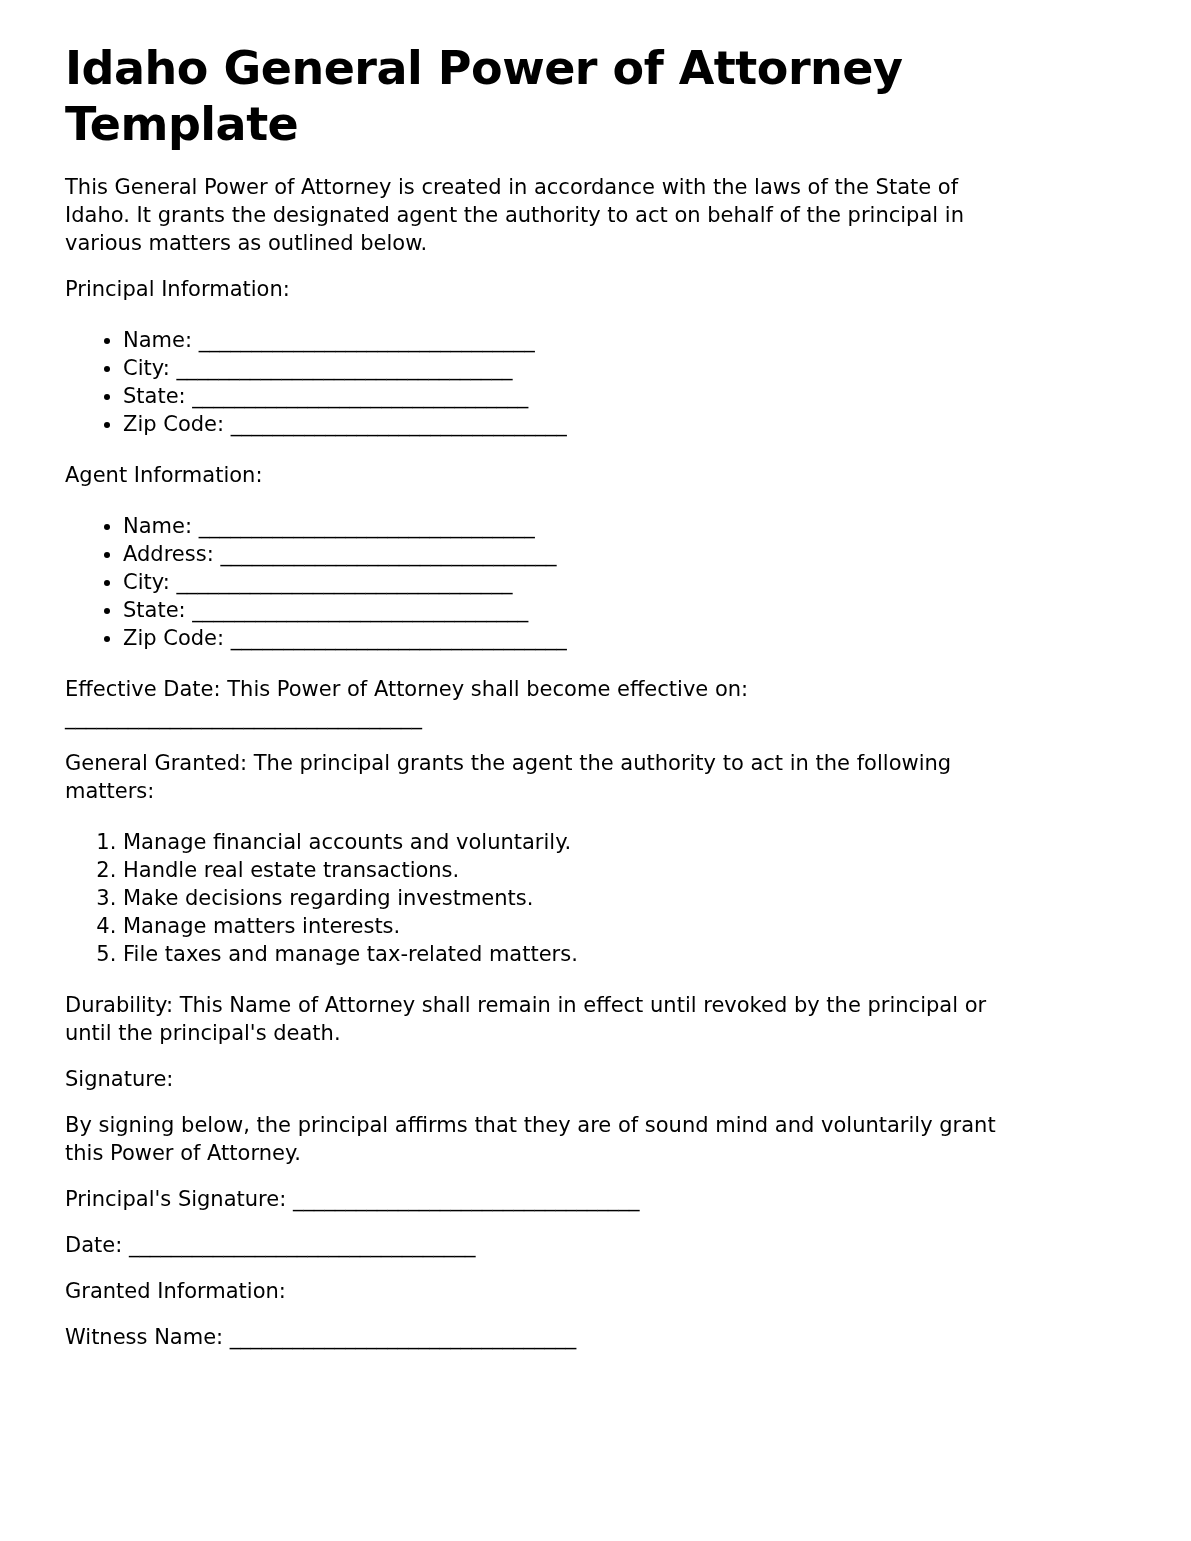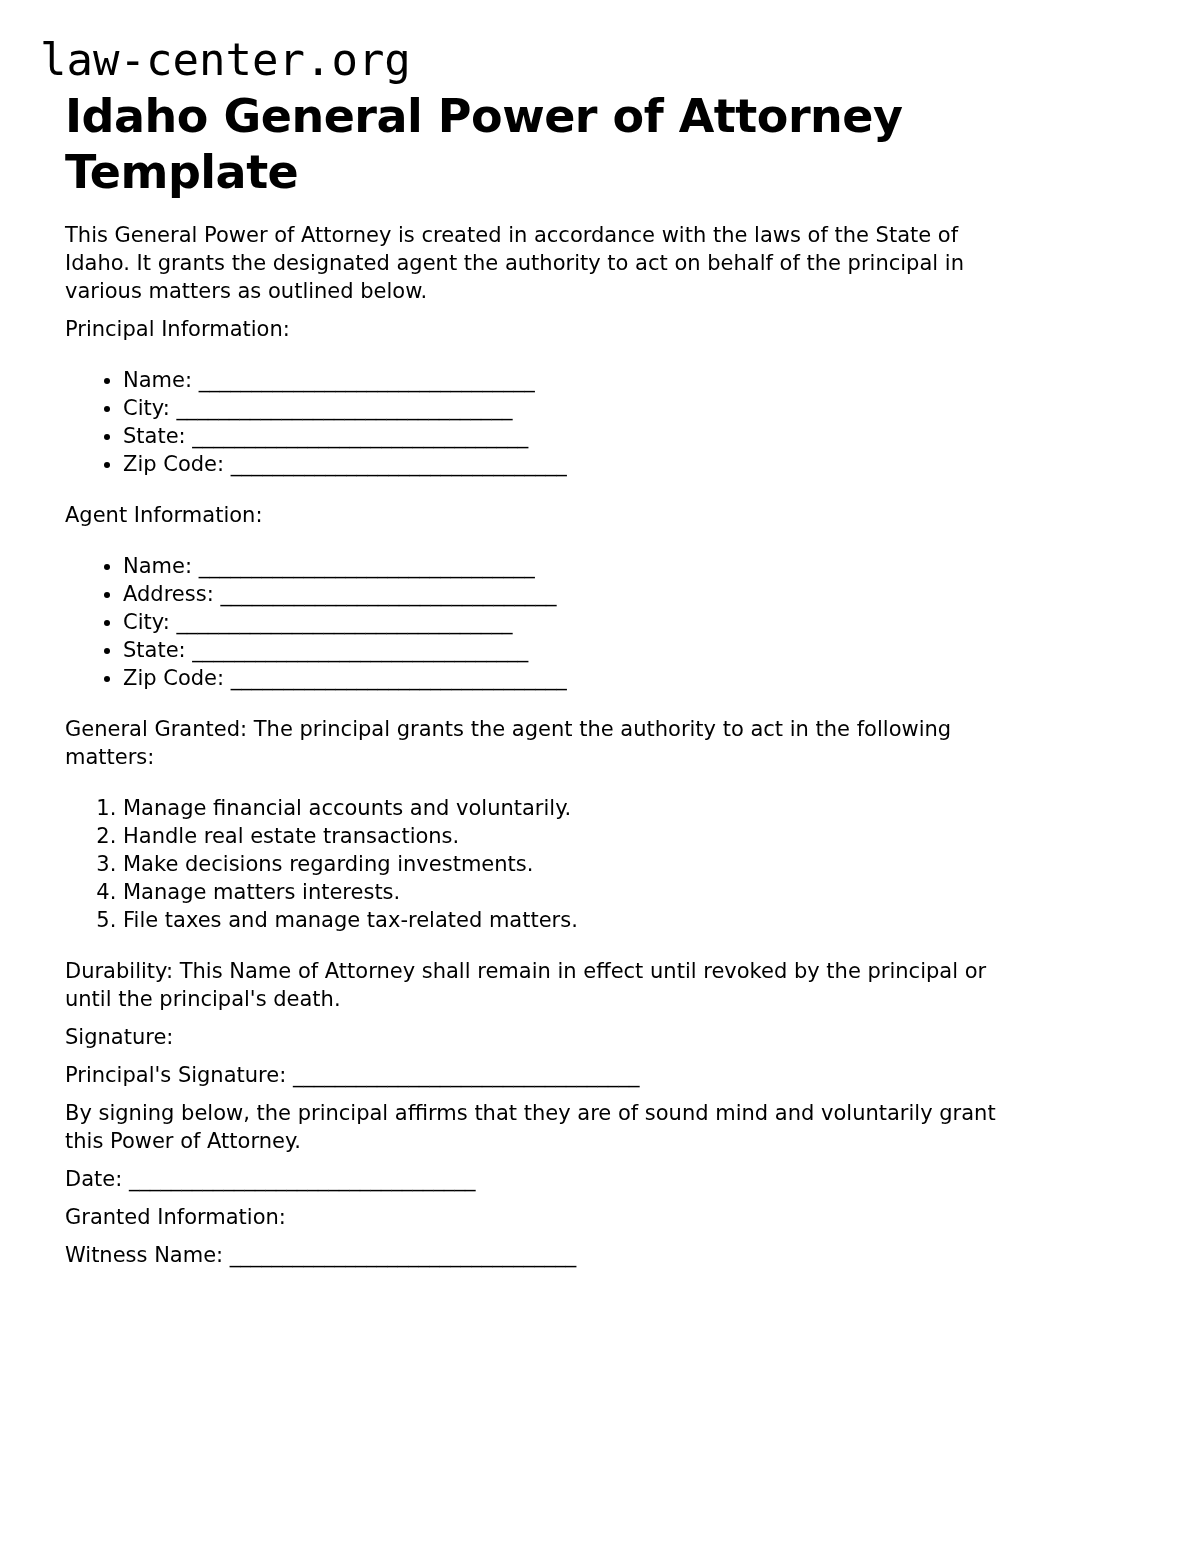--- a/index.html
+++ b/index.html
@@ -29,39 +29,38 @@
   }
   h1.page-title {
     font-size: 46px;
     line-height: 56px;
     font-weight: 700;
     margin: 4px 0 21px 0;
     letter-spacing: -0.5px;
   }
   h1.page-title .tline { display: block; }
   .para {
-    margin: 10px 0;
+    margin: 18px 0;
   }
   .para .line { display: block; white-space: nowrap; }
   strong { font-weight: 400; text-align: center; }
   ul.doc-list, ol.doc-list {
     margin: 23px 0;
     padding-left: 58px;
   }
   ul.doc-list li, ol.doc-list li {
     line-height: 28px;
     white-space: nowrap;
   }
 </style>
 </head>
 <body>
 
 <div class="page">
 
-  <div class="logo">law-center.org</div>
 
   <h1 class="page-title">
     <span class="tline">Idaho General Power of Attorney</span>
     <span class="tline">Template</span>
   </h1>
 
   <div class="para">
     <span class="line">This General Power of Attorney is created in accordance with the laws of the State of</span>
     <span class="line">Idaho. It grants the designated agent the authority to act on behalf of the principal in</span>
     <span class="line">various matters as outlined below.</span>
@@ -83,20 +82,24 @@
   </div>
 
   <ul class="doc-list">
     <li>Name: ________________________________</li>
     <li>Address: ________________________________</li>
     <li>City: ________________________________</li>
     <li>State: ________________________________</li>
     <li>Zip Code: ________________________________</li>
   </ul>
 
+  <div class="para">
+    <span class="line"><strong>Effective Date:</strong><span> This Power of Attorney shall become effective on:</span></span>
+    <span class="line">__________________________________</span>
+  </div>
 
   <div class="para">
     <span class="line"><strong>General Granted:</strong><span> The principal grants the agent the authority to act in the following</span></span>
     <span class="line">matters:</span>
   </div>
 
   <ol class="doc-list">
     <li>Manage financial accounts and voluntarily.</li>
     <li>Handle real estate transactions.</li>
     <li>Make decisions regarding investments.</li>
@@ -106,26 +109,26 @@
 
   <div class="para">
     <span class="line"><strong>Durability:</strong><span> This Name of Attorney shall remain in effect until revoked by the principal or</span></span>
     <span class="line">until the principal's death.</span>
   </div>
 
   <div class="para">
     <strong>Signature:</strong>
   </div>
 
-  <div class="para">Principal's Signature: _________________________________</div>
-
   <div class="para">
     <span class="line">By signing below, the principal affirms that they are of sound mind and voluntarily grant</span>
     <span class="line">this Power of Attorney.</span>
   </div>
+
+  <div class="para">Principal's Signature: _________________________________</div>
 
   <div class="para">Date: _________________________________</div>
 
   <div class="para">
     <strong>Granted Information:</strong>
   </div>
 
   <div class="para">Witness Name: _________________________________</div>
 
 </div>

